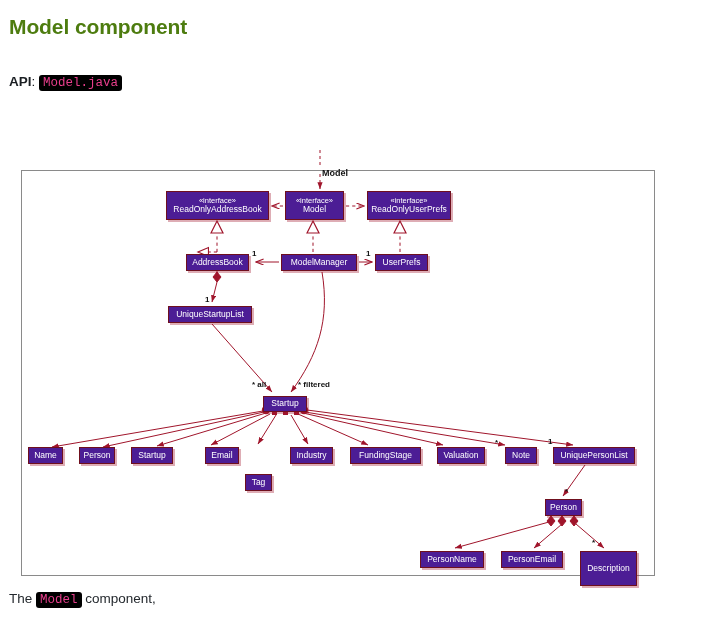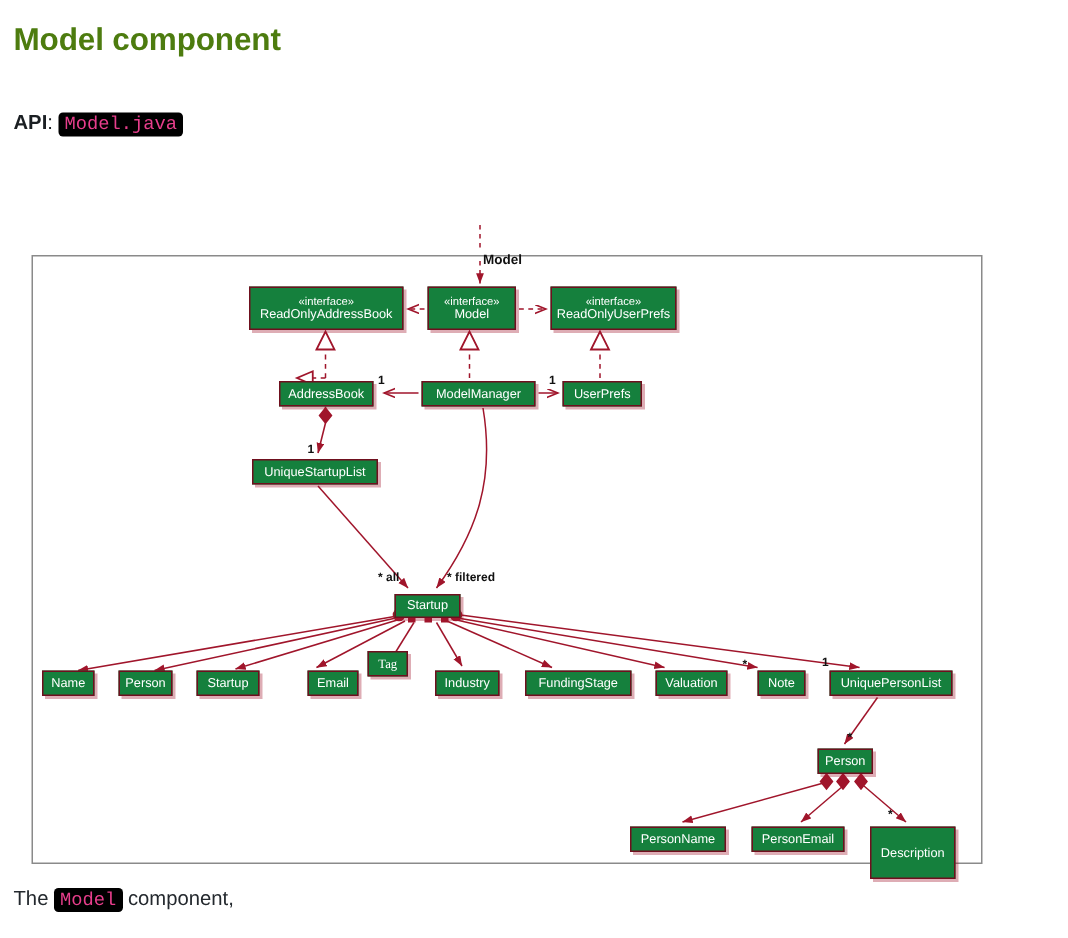--- a/index.html
+++ b/index.html
@@ -74,21 +74,21 @@
     position: absolute;
     left: 0;
     top: 0;
     width: 712px;
     height: 625px;
     pointer-events: none;
   }
   
   .uml-box {
     position: absolute;
-    background: #15803d;
+    background: #4c1d95;
     border: 1px solid #6f0f1e;
     color: #ffffff;
     font-size: 8.5px;
     line-height: 1.12;
     text-align: center;
     display: flex;
     flex-direction: column;
     align-items: center;
     justify-content: center;
     box-sizing: border-box;
@@ -236,21 +236,21 @@
     </div>
     <div class="uml-box" style="left: 79px; top: 447px; width: 36px; height: 17px;">
       <span class="nm">Person</span>
     </div>
     <div class="uml-box" style="left: 131px; top: 447px; width: 42px; height: 17px;">
       <span class="nm">Startup</span>
     </div>
     <div class="uml-box" style="left: 205px; top: 447px; width: 34px; height: 17px;">
       <span class="nm">Email</span>
     </div>
-    <div class="uml-box" style="left: 245px; top: 434px; width: 27px; height: 17px; font-family: Liberation Serif, serif;">
+    <div class="uml-box" style="left: 245px; top: 474px; width: 27px; height: 17px;">
       <span class="nm">Tag</span>
     </div>
     <div class="uml-box" style="left: 290px; top: 447px; width: 43px; height: 17px;">
       <span class="nm">Industry</span>
     </div>
     <div class="uml-box" style="left: 350px; top: 447px; width: 71px; height: 17px;">
       <span class="nm">FundingStage</span>
     </div>
     <div class="uml-box" style="left: 437px; top: 447px; width: 48px; height: 17px;">
       <span class="nm">Valuation</span>

